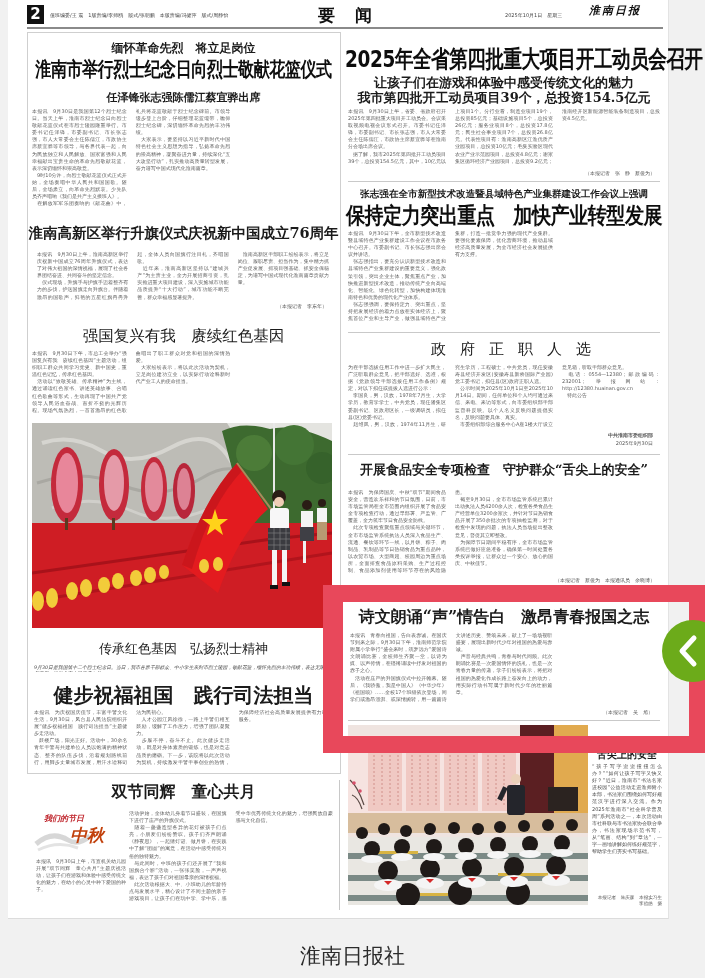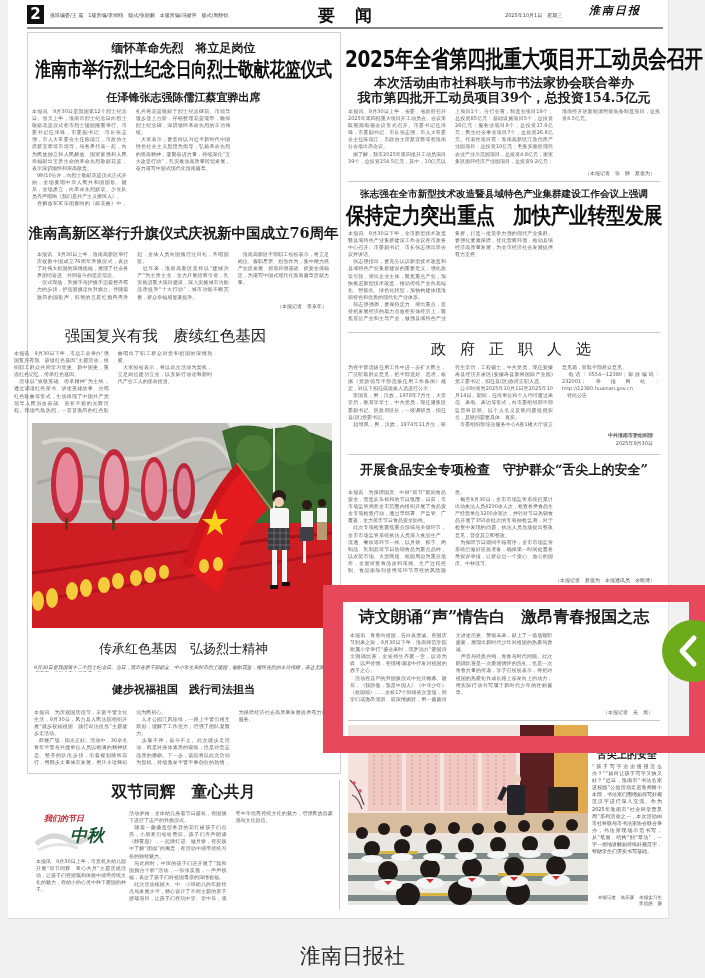--- a/index.html
+++ b/index.html
@@ -45,21 +45,21 @@
 
 <div class="article" style="left:28px;top:220px;width:311px;height:95px">
   <div class="abs hl-serif center" style="left:0;top:4px;width:311px;font-size:14.5px;font-weight:bold">淮南高新区举行升旗仪式庆祝新中国成立76周年</div>
   <div class="abs body-text cols3" style="left:9px;top:31px;width:292px;height:52px">本报讯　9月30日上午，淮南高新区举行庆祝新中国成立76周年升旗仪式，表达了对伟大祖国的深情祝福，展现了社会各界团结奋进、共同奋斗的坚定信念。
 　仪式现场，升旗手与护旗手迈着整齐有力的步伐，护送国旗走向升旗台。伴随着激昂的国歌声，鲜艳的五星红旗冉冉升起，全体人员向国旗行注目礼，齐唱国歌。
 　近年来，淮南高新区坚持以“建城兴产”为主责主业，全力开展招商引资，扎实推进重大项目建设，深入实施城市功能品质提升“十大行动”，城市功能不断完善，群众幸福感显著提升。
 　淮南高新区干部职工纷纷表示，将立足岗位、履职尽责、担当作为，集中精力抓产业促发展、抓项目强基础、抓安全保稳定，为谱写中国式现代化淮南篇章贡献力量。</div>
   <div class="abs byline" style="right:12px;top:83px">（本报记者　李东年）</div>
 </div>
 
-<div class="article" style="left:10px;top:322px;width:311px;height:98px">
+<div class="article" style="left:28px;top:322px;width:311px;height:98px">
   <div class="abs hl-serif center" style="left:0;top:4px;width:311px;font-size:15.5px;font-weight:normal">强国复兴有我　赓续红色基因</div>
   <div class="abs body-text cols3" style="left:4px;top:28px;width:302px;height:70px">本报讯　9月30日下午，市总工会举办“强国复兴有我　赓续红色基因”主题活动，组织职工群众共同学习党史、新中国史，重温红色记忆，传承红色基因。
 　活动以“致敬英雄、传承精神”为主线，通过诵读红色家书、讲述英雄故事、合唱红色歌曲等形式，生动再现了中国共产党领导人民浴血奋战、百折不挠的光辉历程。现场气氛热烈，一首首激昂的红色歌曲唱出了职工群众对党和祖国的深情热爱。
 　大家纷纷表示，将以此次活动为契机，立足岗位建功立业，以实际行动诠释新时代产业工人的使命担当。</div>
 </div>
 
 <div class="abs" style="left:32px;top:423px;width:300px;height:205px;overflow:hidden">
   <svg width="300" height="205" viewBox="0 0 300 205">
     <rect width="300" height="205" fill="#e4e4e0"></rect>
     <path d="M0 0 H195 L232 58 L232 102 H0 Z" fill="#bdbcb6"></path>
@@ -126,48 +126,48 @@
 
 <div class="article" style="left:28px;top:636px;width:311px;height:38px">
   <div class="abs hl-serif center" style="left:0;top:4px;width:311px;font-size:13px;font-weight:normal">传承红色基因　弘扬烈士精神</div>
   <div class="abs body-text" style="left:6px;top:22px;width:300px;height:14px;font-style:italic;font-size:4.8px;line-height:6.5px;color:#444">
     <span>9月30日是我国第十二个烈士纪念日。当日，我市各界干部群众、中小学生来到市烈士陵园，敬献花篮，缅怀先烈的丰功伟绩，表达无限敬仰与哀思，激励全市人民奋勇向前。</span>
     
   </div>
 </div>
 
 <div class="article" style="left:28px;top:678px;width:311px;height:92px">
-  <div class="abs hl-serif center" style="left:0;top:4px;width:311px;font-size:11px">健步祝福祖国　践行司法担当</div>
+  <div class="abs hl-serif center" style="left:0;top:4px;width:311px;font-size:20px">健步祝福祖国　践行司法担当</div>
   <div class="abs body-text cols3" style="left:6px;top:31px;width:298px;height:60px">本报讯　为庆祝国庆佳节，丰富干警文化生活，9月30日，凤台县人民法院组织开展“健步祝福祖国　践行司法担当”主题健步走活动。
 　鼓楼广场，阳光正好。活动中，30余名青年干警与共建单位人员以饱满的精神状态、整齐的队伍步伐，沿着规划路线前行，用脚步丈量城市发展，用汗水诠释司法为民初心。
 　人才公园江风徐徐，一路上干警们相互鼓励，缓解了工作压力，增强了团队凝聚力。
 　步履不停，奋斗不止。此次健步走活动，既是对身体素质的锻炼，也是对意志品质的磨砺。下一步，该院将以此次活动为契机，持续激发干警干事创业的热情，为保障经济社会高质量发展提供有力司法服务。</div>
 </div>
 
 <div class="abs" style="left:339px;top:780px;width:1px;height:130px;background:#c8c8c8"></div>
 <div class="article" style="left:28px;top:778px;width:311px;height:132px">
   <div class="abs hl-serif center" style="left:0;top:4px;width:311px;font-size:16px">双节同辉　童心共月</div>
   <div class="abs" style="left:6px;top:32px;width:80px;height:44px">
     <svg width="80" height="44" viewBox="0 0 80 44" style="position:absolute;left:0;top:0">
       <path d="M2 34 Q18 20 34 30 Q44 36 56 26" stroke="#bdbdbd" stroke-width="5" fill="none" opacity="0.6"></path>
       <path d="M4 40 Q24 30 44 38" stroke="#d0d0d0" stroke-width="3" fill="none" opacity="0.6"></path>
     </svg>
     <div class="abs serif" style="left:10px;top:3px;font-size:8px;font-weight:bold;font-style:italic;color:#c0262d;white-space:nowrap">我们的节日</div>
-    <div class="abs serif" style="left:36px;top:14px;font-size:17px;font-weight:bold;font-style:italic;color:#14532d;white-space:nowrap">中秋</div>
+    <div class="abs serif" style="left:36px;top:14px;font-size:17px;font-weight:bold;font-style:italic;color:#c2410c;white-space:nowrap">中秋</div>
   </div>
   <div class="abs body-text" style="left:8px;top:80px;width:90px;height:50px">本报讯　9月30日上午，市直机关幼儿园开展“双节同辉　童心共月”主题庆祝活动，让孩子们在游戏和体验中感受传统文化的魅力，在幼小的心灵中种下爱国的种子。</div>
   <div class="abs body-text cols2" style="left:101px;top:32px;width:204px;height:96px">活动伊始，全体幼儿身着节日盛装，在国旗下进行了庄严的升旗仪式。
 　随着一盏盏造型各异的花灯被孩子们点亮，小朋友们纷纷赞叹。孩子们齐声朗诵《静夜思》，一起猜灯谜、做月饼，在实践中了解“团圆”的寓意，在活动中感受传统习俗的独特魅力。
 　与此同时，中班的孩子们还开展了“我和国旗合个影”活动，一张张笑脸，一声声祝福，表达了孩子们对祖国母亲的深情祝福。
 　此次活动根据大、中、小班幼儿的年龄特点与发展水平，精心设计了不同主题的亲子游戏项目，让孩子们在玩中学、学中乐，感受中华优秀传统文化的魅力，增强民族自豪感与文化自信。</div>
 </div>
 
 <div class="article" style="left:345px;top:36px;width:318px;height:142px">
   <div class="abs hl-heavy center" style="left:0;top:7px;width:318px;font-size:18.5px;transform:scaleY(1.28);transform-origin:top">2025年全省第四批重大项目开工动员会召开</div>
-  <div class="abs hl-serif center" style="left:0;top:38px;width:318px;font-size:13px">本次活动由市社科联与市书法家协会联合举办</div>
+  <div class="abs hl-serif center" style="left:0;top:38px;width:318px;font-size:13px">让孩子们在游戏和体验中感受传统文化的魅力</div>
   <div class="abs hl-serif center" style="left:0;top:53px;width:318px;font-size:13px">我市第四批开工动员项目39个，总投资154.5亿元</div>
   <div class="abs body-text cols3" style="left:3px;top:72px;width:312px;height:60px">本报讯　9月30日上午，省委、省政府召开2025年第四批重大项目开工动员会。会议采取视频电视会议形式召开。市委书记任泽锋，市委副书记、市长张志强，市人大常委会主任陈儒江，市政协主席蔡宜骅等在淮南分会场出席会议。
 　据了解，我市2025年第四批开工动员项目39个，总投资154.5亿元，其中，10亿元以上项目1个。分行业看，制造业项目19个，总投资85亿元；基础设施项目5个，总投资26亿元；服务业项目8个，总投资17.8亿元；民生社会事业项目7个，总投资26.8亿元。代表性项目有：淮南高新区江淮优质产业园项目，总投资10亿元；毛集实验区现代农业产业示范园项目，总投资4.8亿元；谢家集区循环经济产业园项目，总投资9.2亿元；淮南经开区新能源智能装备制造项目，总投资4.5亿元。</div>
   <div class="abs byline" style="right:8px;top:134px">（本报记者　张　静　蔡俊为）</div>
 </div>
 <div class="abs rule" style="left:348px;top:181px;width:312px"></div>
 
 <div class="article" style="left:345px;top:184px;width:318px;height:145px">
   <div class="abs hl-serif center" style="left:0;top:4px;width:318px;font-size:9.6px">张志强在全市新型技术改造暨县域特色产业集群建设工作会议上强调</div>
   <div class="abs hl-heavy center" style="left:0;top:17px;width:318px;font-size:19px;transform:scaleY(1.18);transform-origin:top">保持定力突出重点　加快产业转型发展</div>

